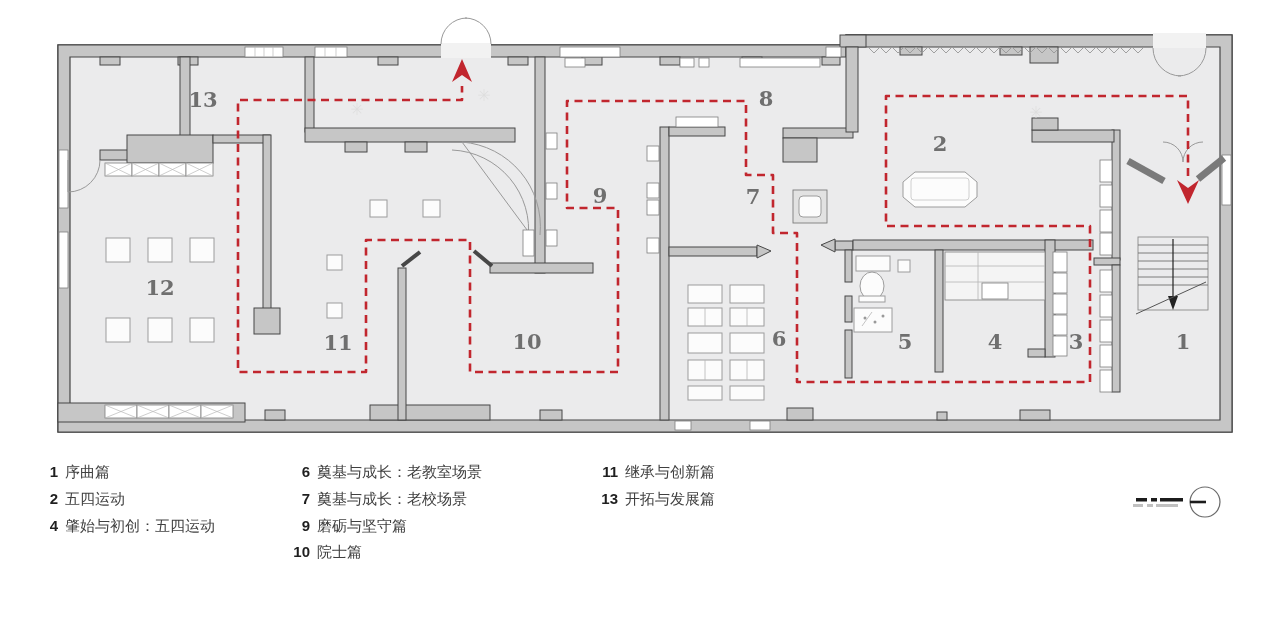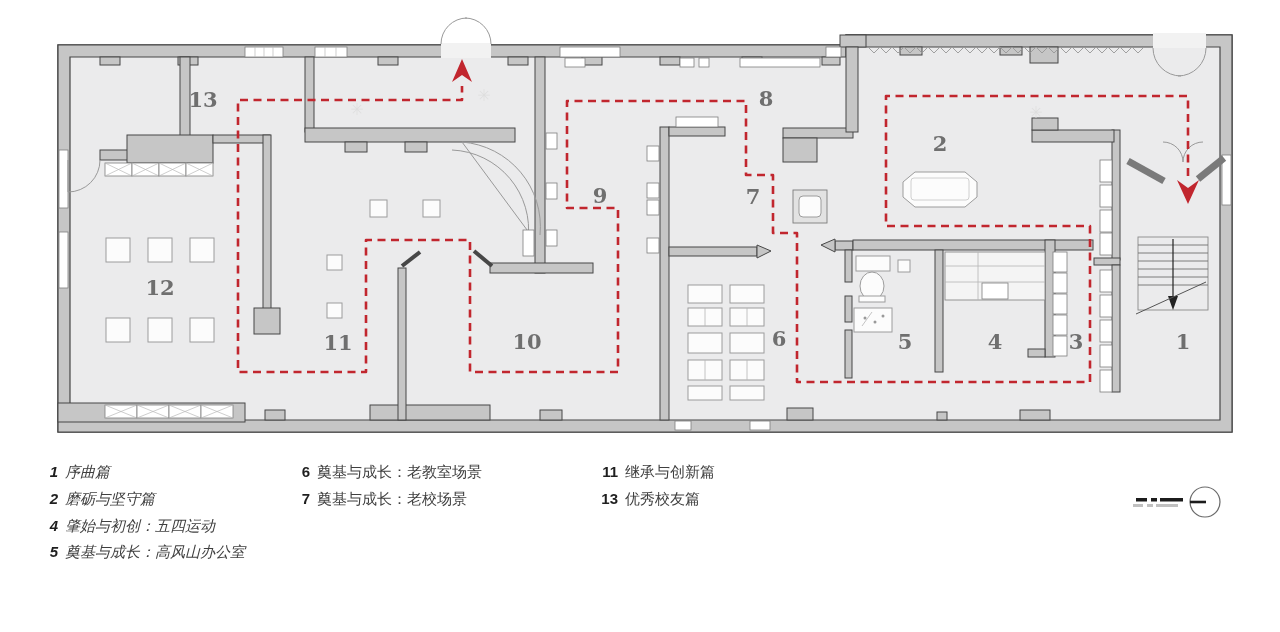--- a/index.html
+++ b/index.html
@@ -13,21 +13,21 @@
   .furnline{stroke:#b5b5b5;stroke-width:0.8;fill:none;}
   .vitrine{fill:#ffffff;stroke:#7e7e7e;stroke-width:0.8;}
   .vitx{stroke:#b9b9b9;stroke-width:0.7;}
   .arc{fill:none;stroke:#999;stroke-width:1;}
   .stair{stroke:#6f6f6f;stroke-width:0.9;fill:none;}
   .room-num{font:bold 21px "DejaVu Serif",serif;fill:#6f6f6f;text-anchor:middle;}
   .plant{font:16px "DejaVu Sans",sans-serif;fill:#dedede;text-anchor:middle;}
   .legend{position:absolute;top:459px;font-size:15px;color:#3f3f3f;}
   .lrow{line-height:26.8px;white-space:nowrap;}
   .lnum{display:inline-block;text-align:right;font-weight:bold;color:#1f1f1f;margin-right:7px;}
-  .c1{left:40px;font-style:italic;} .c1 .lnum{width:18px;}
+  .c1{left:40px;} .c1 .lnum{width:18px;}
   .c2{left:284px;} .c2 .lnum{width:26px;}
   .c3{left:592px;} .c3 .lnum{width:26px;}
 </style>
 </head>
 <body>
 
 <div class="canvas">
 <svg width="1280" height="632" viewBox="0 0 1280 632">
 
   <g>
@@ -306,25 +306,26 @@
     <rect x="1156" y="504" width="22" height="3" fill="#c0c0c0"></rect>
   </g>
   <g>
     <circle cx="1205" cy="502" r="15" fill="none" stroke="#6a6a6a" stroke-width="1.2"></circle>
     <line x1="1190" y1="502" x2="1206" y2="502" stroke="#1c1c1c" stroke-width="2.6"></line>
   </g>
 </svg>
 
 <div class="legend c1" id="legend-col-0">
       <div class="lrow"><span class="lnum">1</span><span>序曲篇</span></div>
-      <div class="lrow"><span class="lnum">2</span><span>磨砺与坚守篇</span></div>
+      <div class="lrow"><span class="lnum">2</span><span>五四运动</span></div>
       <div class="lrow"><span class="lnum">4</span><span>肇始与初创：五四运动</span></div>
-      <div class="lrow"><span class="lnum">5</span><span>奠基与成长：高风山办公室</span></div>
     </div>
 <div class="legend c2" id="legend-col-1">
       <div class="lrow"><span class="lnum">6</span><span>奠基与成长：老教室场景</span></div>
       <div class="lrow"><span class="lnum">7</span><span>奠基与成长：老校场景</span></div>
+      <div class="lrow"><span class="lnum">9</span><span>磨砺与坚守篇</span></div>
+      <div class="lrow"><span class="lnum">10</span><span>院士篇</span></div>
     </div>
 <div class="legend c3" id="legend-col-2">
       <div class="lrow"><span class="lnum">11</span><span>继承与创新篇</span></div>
-      <div class="lrow"><span class="lnum">13</span><span>优秀校友篇</span></div>
+      <div class="lrow"><span class="lnum">13</span><span>开拓与发展篇</span></div>
     </div>
 </div>
 
 </body></html>

